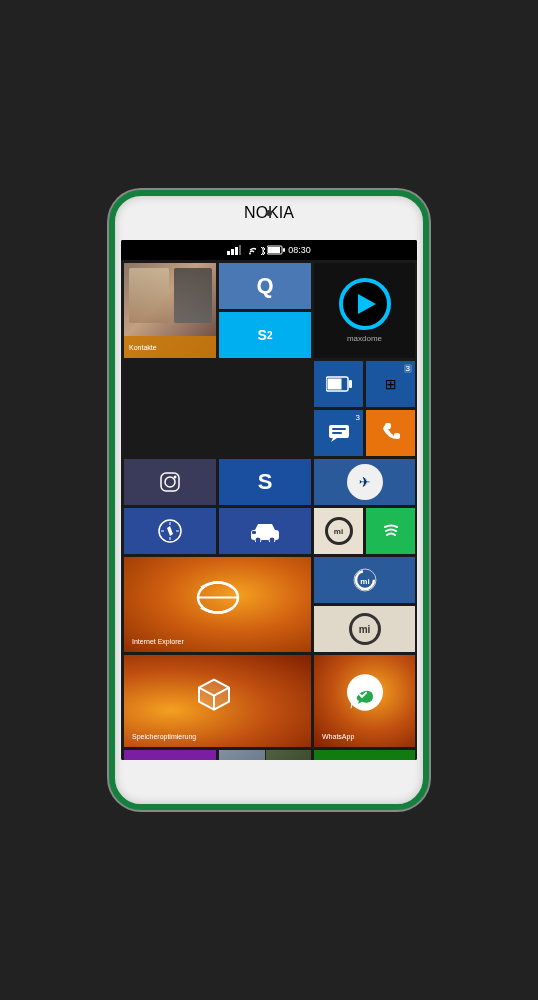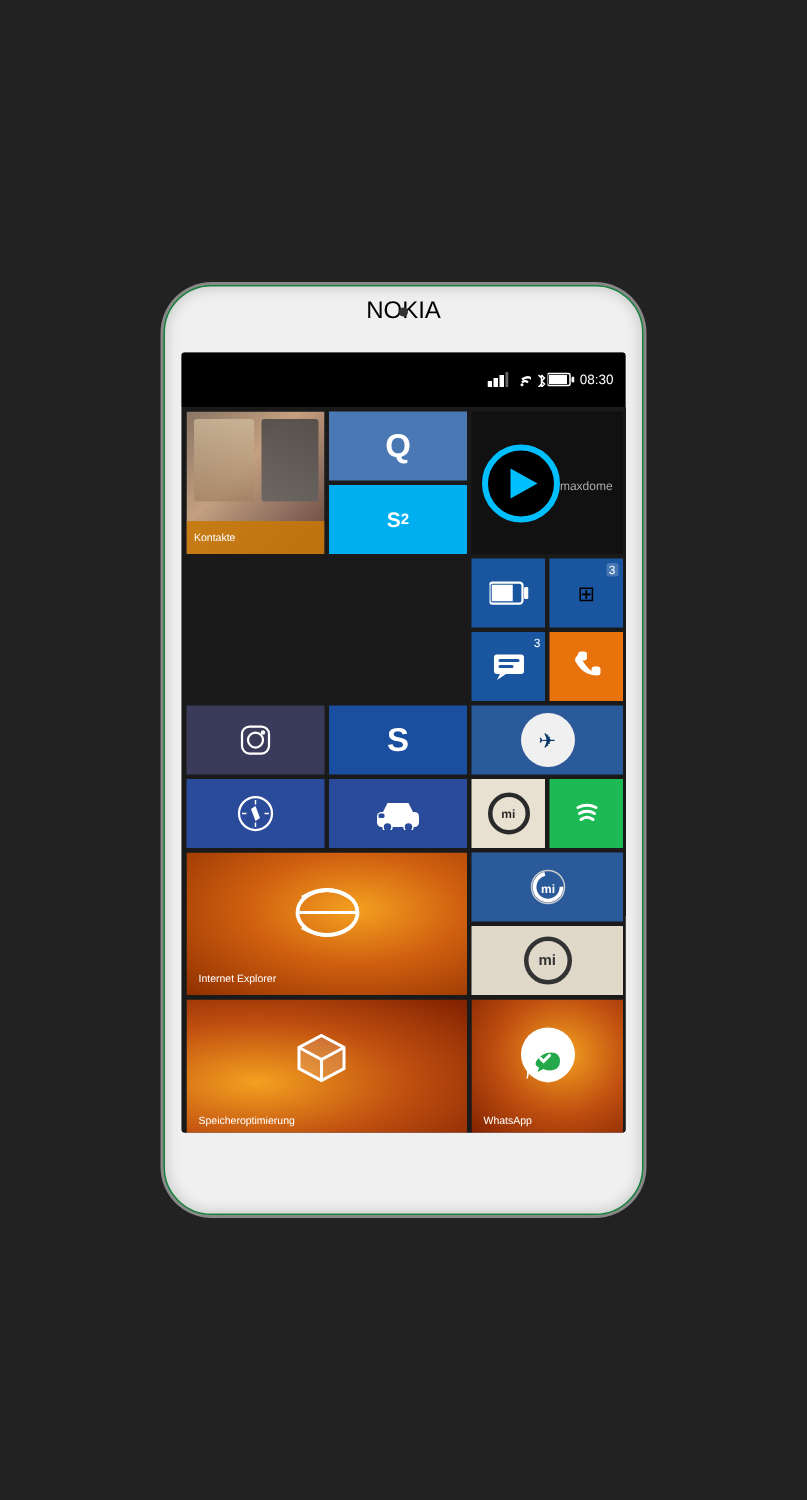--- a/index.html
+++ b/index.html
@@ -9,44 +9,44 @@
       justify-content: center;
       align-items: center;
       min-height: 100vh;
       font-family: 'Segoe UI', Arial, sans-serif;
     }
     .phone-outer {
       width: 320px;
       height: 620px;
       background: #f0f0f0;
       border-radius: 32px;
-      border: 1px solid #15803d;
+      border: 6px solid #15803d;
       box-shadow: 0 0 0 2px #888, inset 0 0 10px rgba(0,0,0,0.2);
       display: flex;
       flex-direction: column;
       align-items: center;
       position: relative;
       padding: 8px 6px 10px 6px;
     }
     .phone-camera {
       width: 6px;
       height: 6px;
       border-radius: 50%;
       background: #333;
       position: absolute;
       left: 50%;
       transform: translateX(-50%);
       top: 14px;
     }
     .status-bar {
       width: 100%;
-      height: 36px;
+      height: 20px;
       background: #000;
       display: flex;
-      justify-content: flex-end;
+      justify-content: center;
       align-items: center;
       padding: 0 8px;
       color: white;
       font-size: 9px;
     }
     .status-icons { display: flex; gap: 3px; align-items: center; }
 
     .tiles-wrapper {
       width: 100%;
       height: 500px;
@@ -124,21 +124,21 @@
         <div style="grid-column:2; grid-row:1; height:46px; background:#4a78b5; display:flex;align-items:center;justify-content:center;" class="tile">
           <span style="color:white;font-size:22px;font-weight:bold;">Q</span>
         </div>
 
         <div style="grid-column:2; grid-row:2; height:46px; background:#1ba1e2; display:flex;align-items:center;justify-content:center;" class="tile">
           <svg width="28" height="18">
             <path d="M5,16 Q2,16 2,13 Q2,10 5,10 Q5,8 7,7 Q9,6 11,7 Q11,5 13,4 Q16,3 18,5 Q20,4 22,6 Q24,7 24,10 Q26,10 26,13 Q26,16 23,16 Z" fill="white"></path>
           </svg>
         </div>
 
-        <div style="grid-column:3/5; grid-row:1/3; height:95px; background:#111; display:flex;flex-direction:row;align-items:center;justify-content:center;" class="tile">
+        <div style="grid-column:3/5; grid-row:1/3; height:95px; background:#111; display:flex;flex-direction:column;align-items:center;justify-content:center;" class="tile">
           <div style="width:52px;height:52px;border-radius:50%;border:4px solid #00bfff;display:flex;align-items:center;justify-content:center;background:#000;">
             <div style="width:0;height:0;border-style:solid;border-width:10px 0 10px 18px;border-color:transparent transparent transparent #00bfff;margin-left:4px;"></div>
           </div>
           <span style="color:#aaa;font-size:8px;margin-top:4px;">maxdome</span>
         </div>
 
         <div style="grid-column:2; grid-row:2; height:46px; background:#00aff0; display:flex;align-items:center;justify-content:center;" class="tile">
           <span style="color:white;font-size:14px;font-weight:bold;">S</span>
           <span style="color:white;font-size:10px;font-weight:bold;vertical-align:super;">2</span>
         </div>

